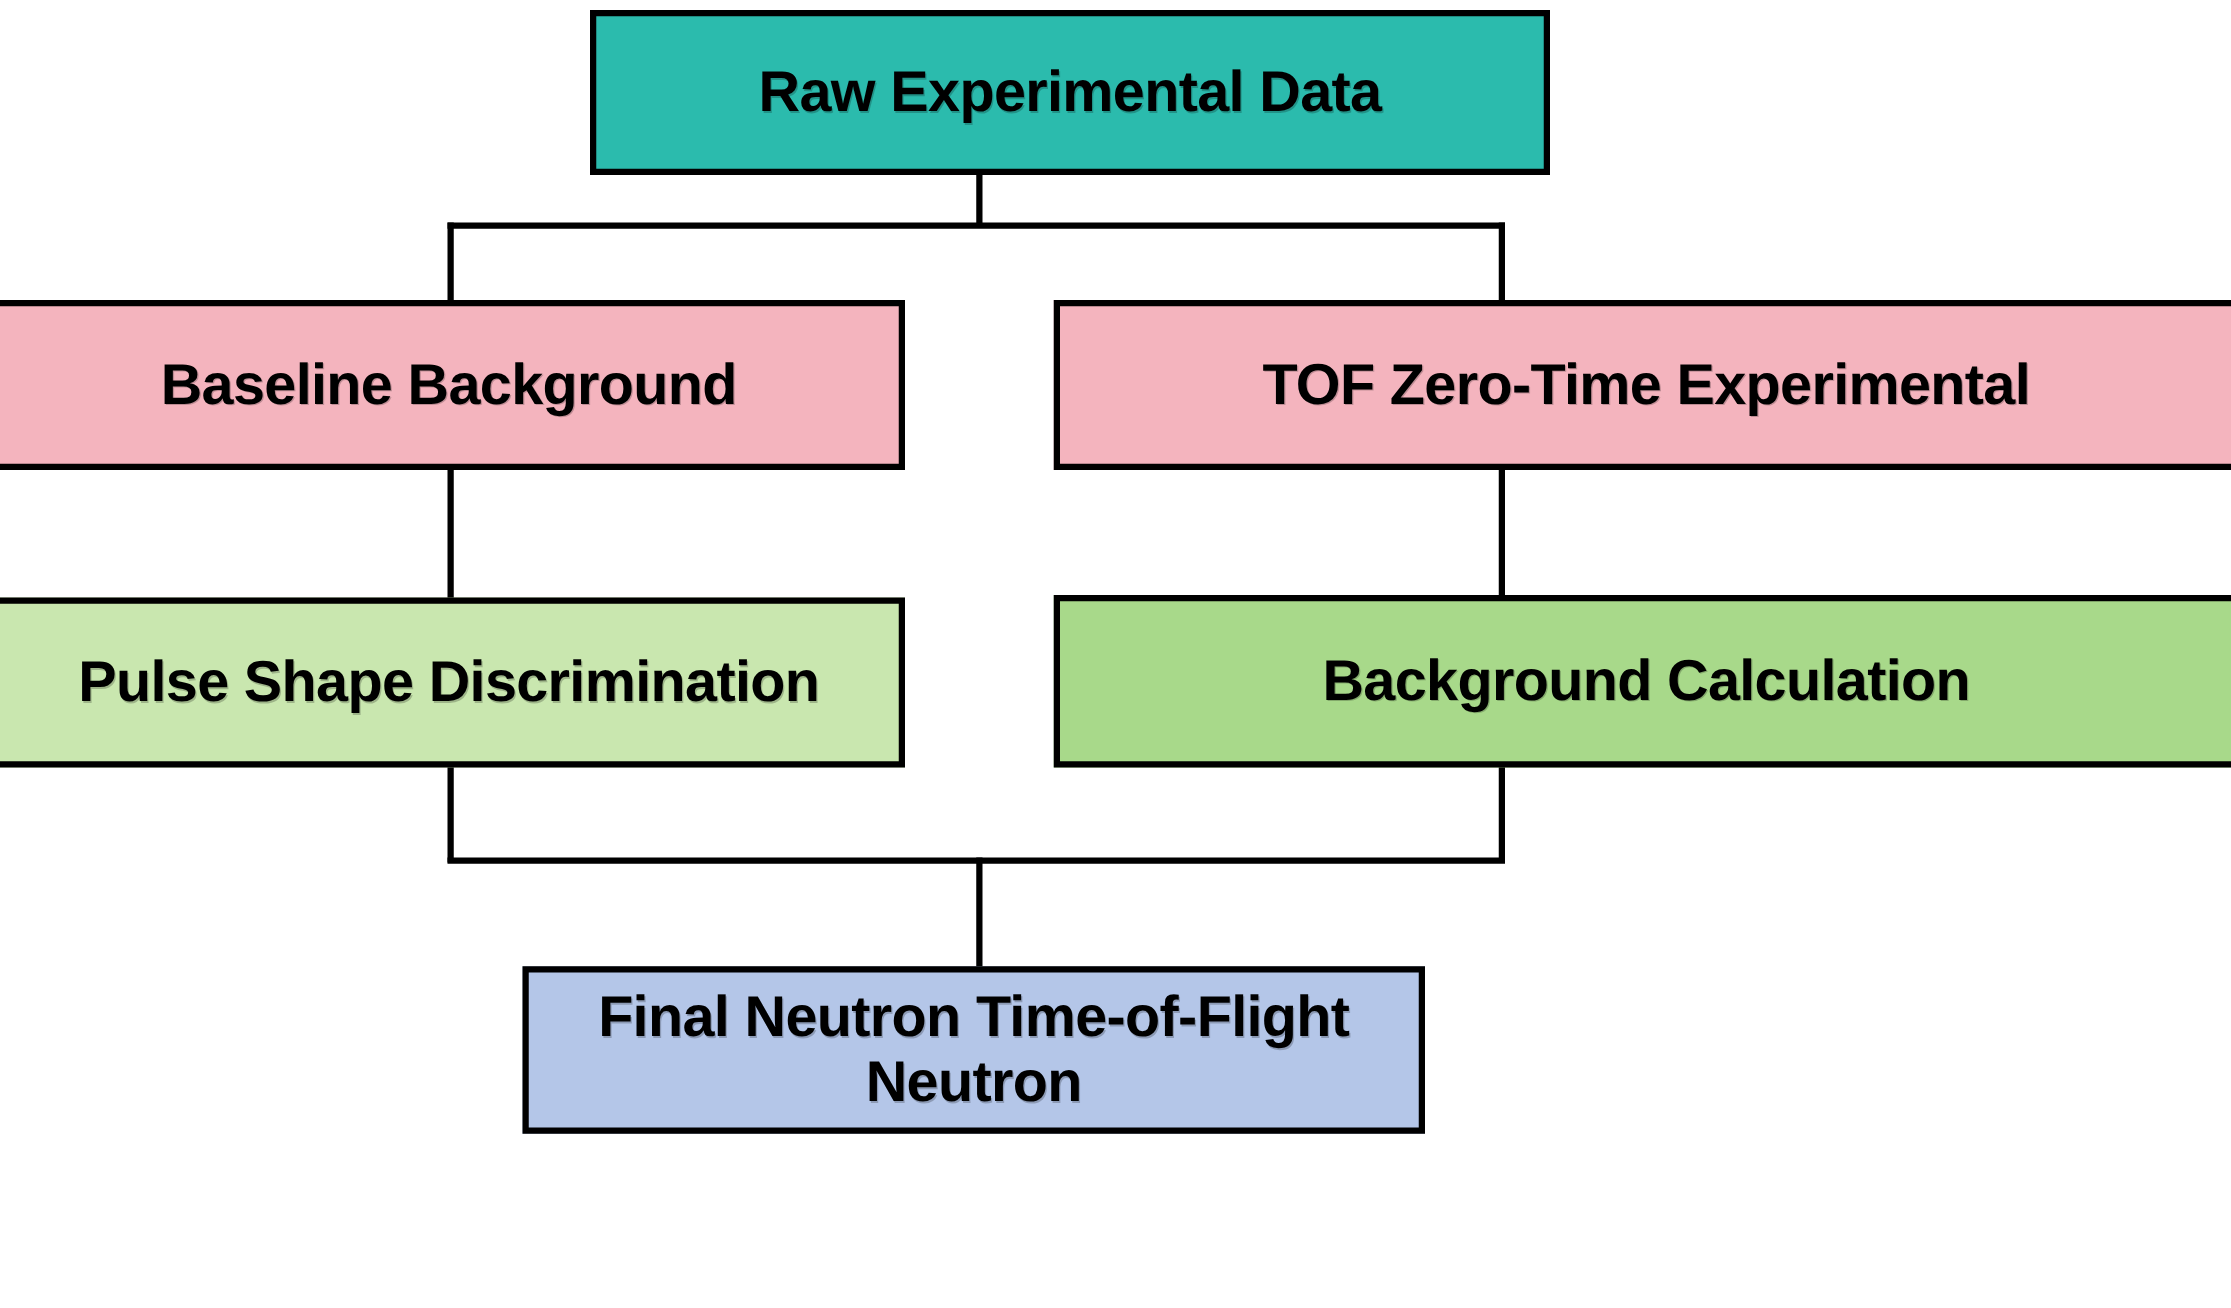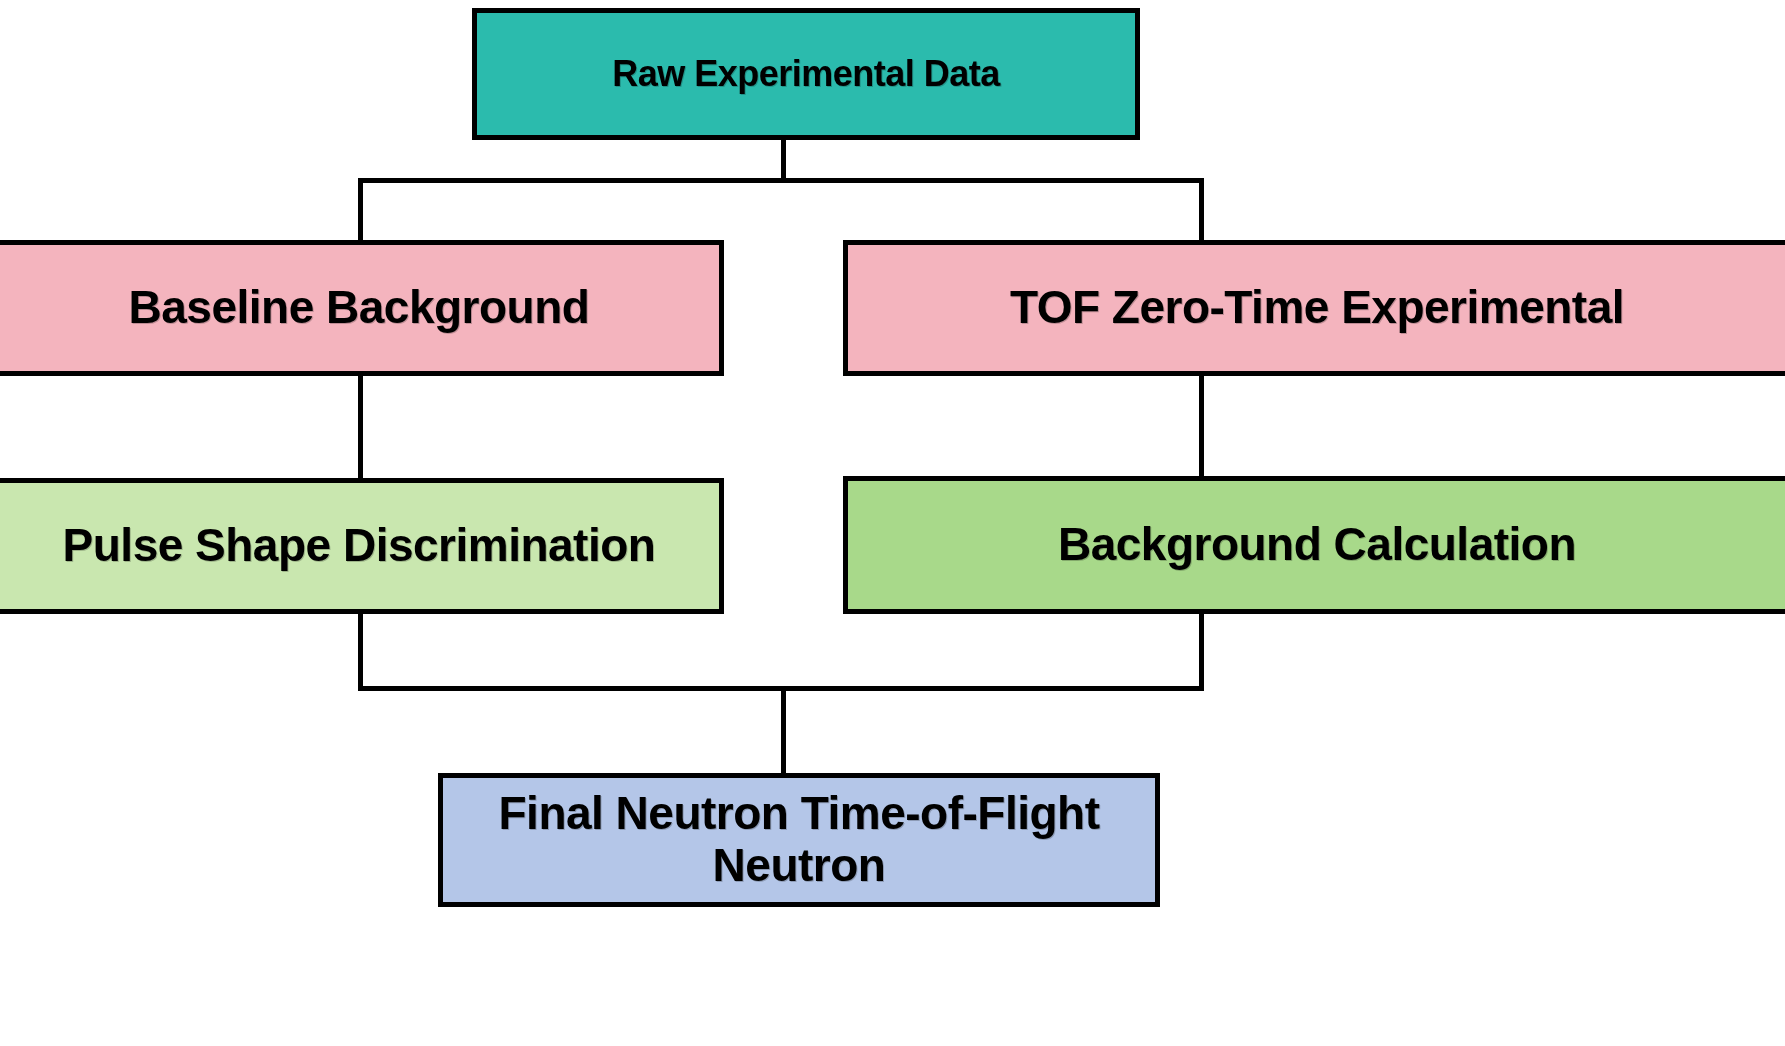--- a/index.html
+++ b/index.html
@@ -29,26 +29,26 @@
     letter-spacing: -0.5px;
     z-index: 3;
   }
   .node span {
     display: block;
     padding: 0 10px;
     text-shadow: 1px 1px 0 rgba(0,0,0,0.22);
   }
 
   
-  #node-raw          { left: 472px;  top: 8px;   width: 668px; height: 132px; background: #2BBBAD; font-size: 36px; }
+  #node-raw          { left: 472px;  top: 8px;   width: 768px; height: 132px; background: #2BBBAD; font-size: 46px; }
   #node-baseline     { left: -6px;   top: 240px; width: 730px; height: 136px; background: #F4B4BE; font-size: 46px; }
   #node-tof          { left: 843px;  top: 240px; width: 948px; height: 136px; background: #F4B4BE; font-size: 46px; }
   #node-psd          { left: -6px;   top: 478px; width: 730px; height: 136px; background: #C9E7AF; font-size: 46px; }
   #node-background   { left: 843px;  top: 476px; width: 948px; height: 138px; background: #A8D98A; font-size: 46px; }
-  #node-final        { left: 418px;  top: 773px; width: 722px; height: 134px; background: #B4C6E8; font-size: 46px; margin-left: 20px; }
+  #node-final        { left: 418px;  top: 773px; width: 722px; height: 134px; background: #B4C6E8; font-size: 46px; }
 
   
   .line {
     position: absolute;
     background: #000000;
     z-index: 1;
   }
   .vline { width: 5px; }
   .hline { height: 5px; }
 

